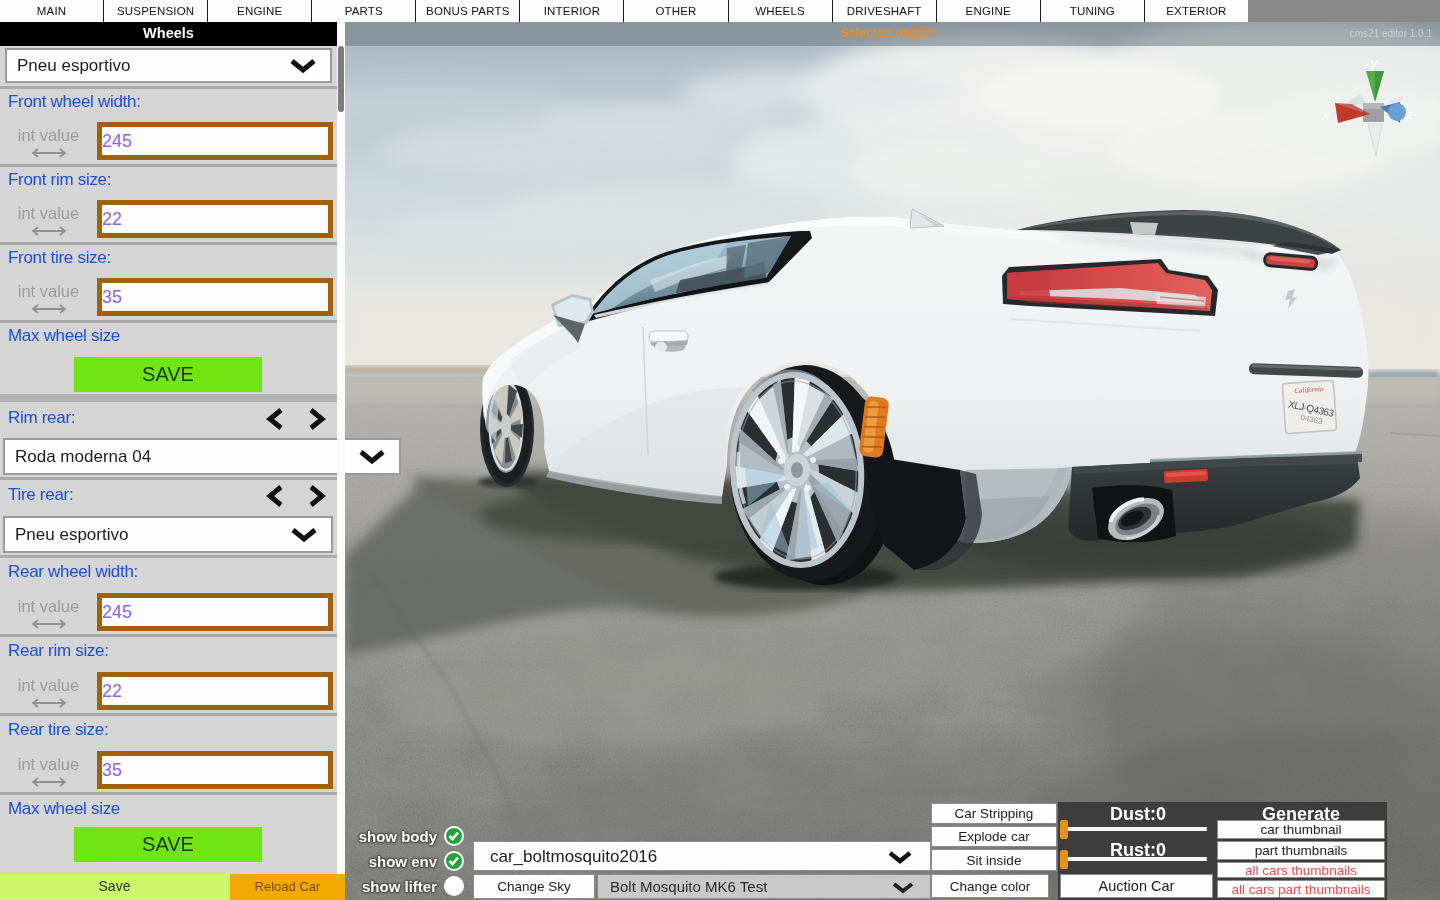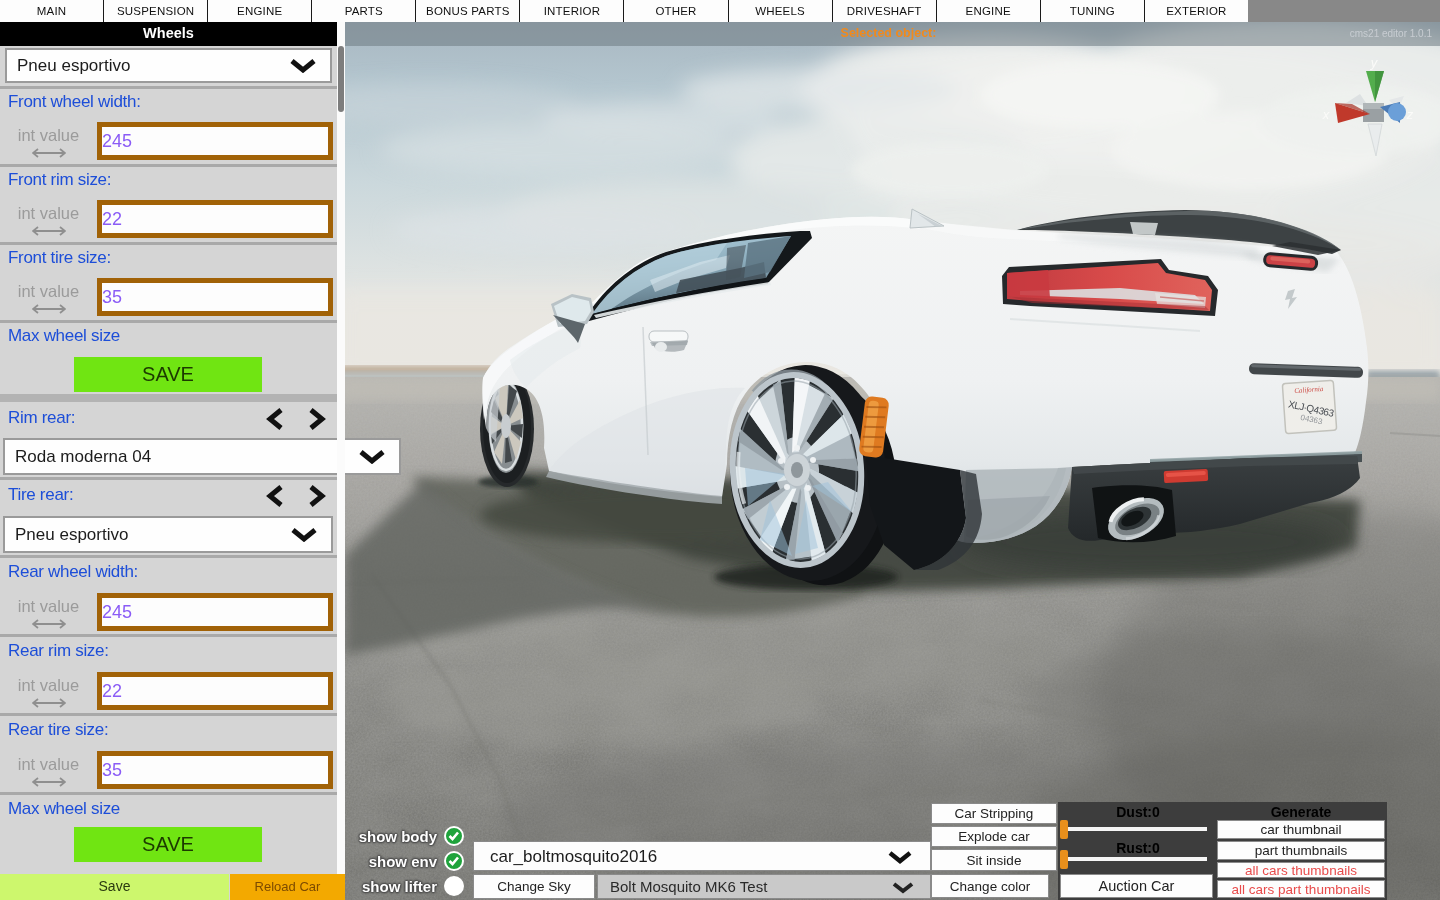--- a/index.html
+++ b/index.html
@@ -31,21 +31,21 @@
 .savebtn{position:absolute;left:74px;width:188px;background:#70e512;color:#1c3a00;font-size:20px;text-align:center}
 .lr{position:absolute;right:10px}
 
 #saveb{position:absolute;left:0;top:874px;width:229px;height:26px;background:#cdf76d;color:#2a3a10;font-size:14px;text-align:center;line-height:25px;z-index:25}
 #reloadb{position:absolute;left:230px;top:874px;width:115px;height:26px;background:#f3a900;color:#7c4a00;font-size:13px;text-align:center;line-height:25px;z-index:25}
 
 .toglabel{position:absolute;color:#fff;font-weight:bold;font-size:15px;text-align:right;width:100px;text-shadow:-1px 0 2px #444,1px 0 2px #444,0 -1px 2px #444,0 1px 2px #444;z-index:26}
 .togcirc{position:absolute;width:20px;height:20px;border-radius:50%;z-index:26}
 .wbtn{position:absolute;background:#fdfdfd;border:1px solid #8a8a8a;color:#222;font-size:13.5px;text-align:center;z-index:26}
 .dark{position:absolute;background:#3d3d3d;z-index:25}
-.dlab{position:absolute;color:#000000;font-weight:bold;font-size:14px;text-align:center;z-index:26}
+.dlab{position:absolute;color:#ffffff;font-weight:bold;font-size:18px;text-align:center;z-index:26}
 .red{color:#e84a4a !important}
 #carsel{position:absolute;left:473px;top:841px;width:458px;height:30px;background:#fdfdfd;border:1px solid #8a8a8a;z-index:26;font-size:17px;color:#1c1c1c}
 #skysel{position:absolute;left:597px;top:874px;width:334px;height:25px;background:#c9c9c9;border:1px solid #8a8a8a;z-index:26;font-size:15px;color:#2a2a2a}
 .slider{position:absolute;height:4px;background:#f5f5f5;z-index:26}
 .shandle{position:absolute;width:8px;height:19px;background:#e88f1c;border-radius:2px;z-index:27}
 </style></head>
 <body>
 <div id="root">
 
 <div id="vp">

